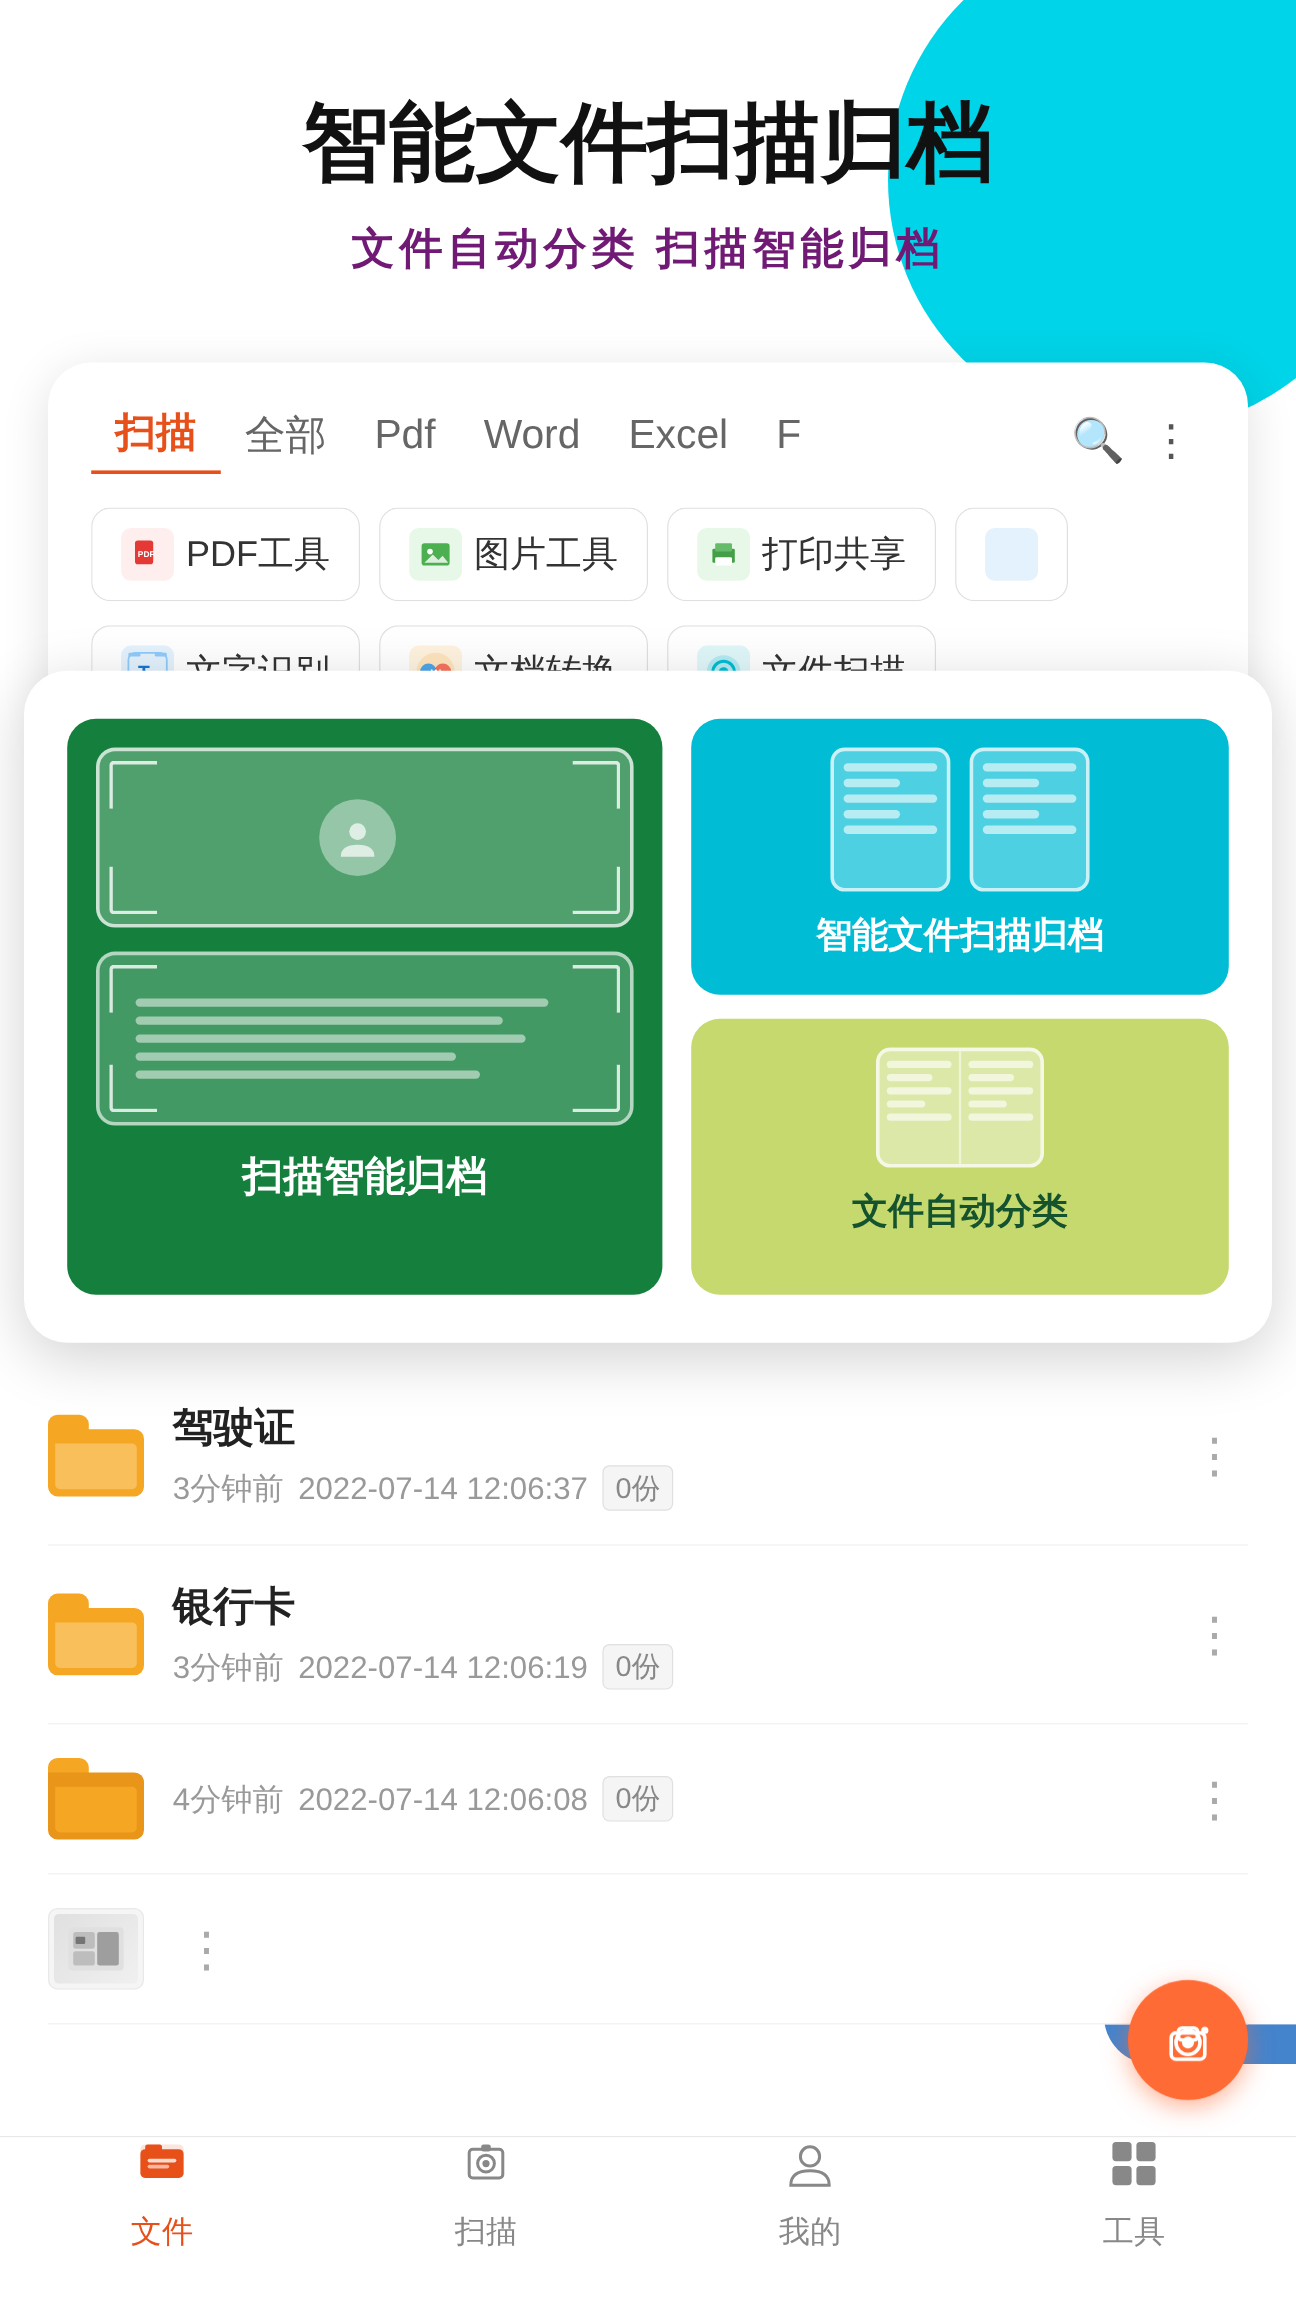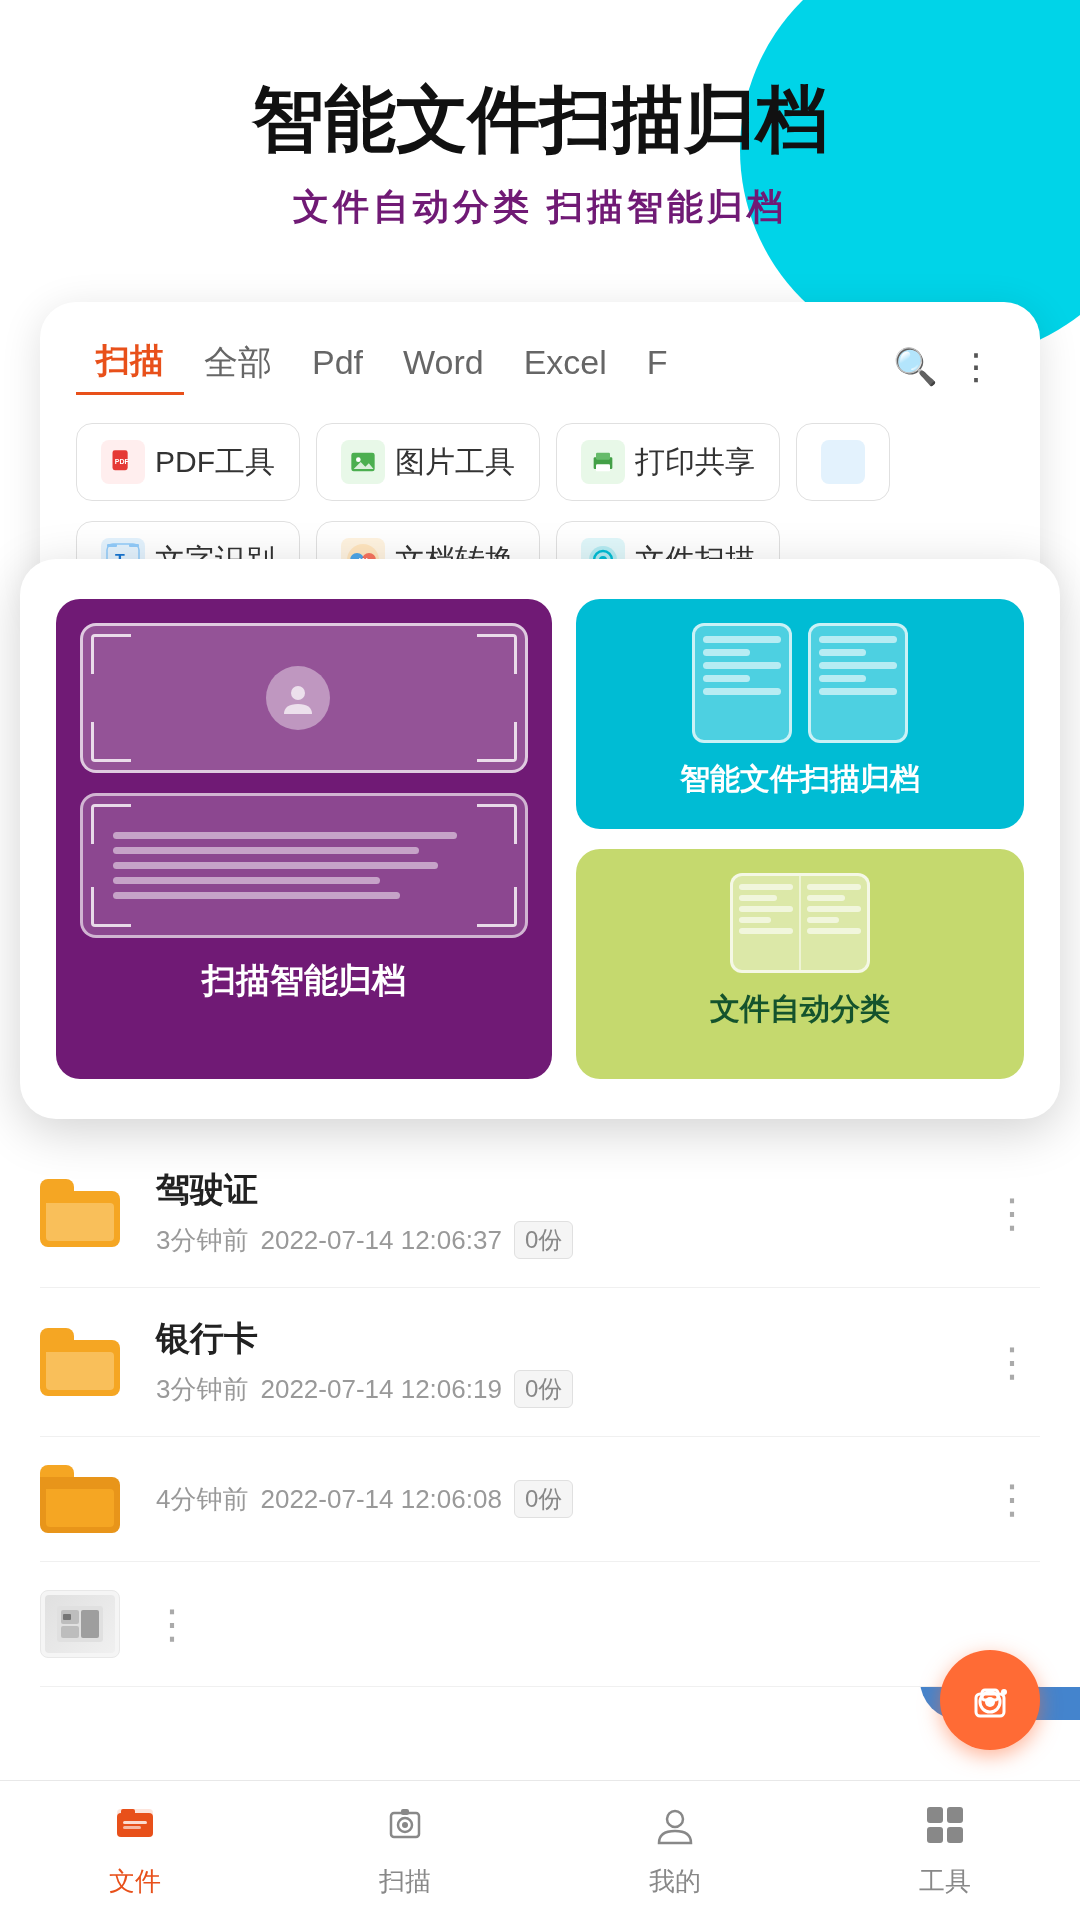--- a/index.html
+++ b/index.html
@@ -166,21 +166,21 @@
       background: #fff;
       border-radius: 36px;
       box-shadow: 0 12px 50px rgba(0,0,0,0.18);
       padding: 40px 36px 40px 36px;
       display: flex;
       gap: 24px;
     }
 
     .feature-left {
       flex: 1;
-      background: #701a75;
+      background: #15803d;
       border-radius: 24px;
       padding: 24px;
       display: flex;
       flex-direction: column;
       align-items: center;
       gap: 20px;
       min-height: 480px;
     }
     .scan-card-preview {
       background: rgba(255,255,255,0.25);
@@ -346,21 +346,21 @@
     }
     .folder-inner {
       position: absolute;
       bottom: 6px;
       left: 6px;
       right: 6px;
       height: 38px;
       background: #f9bf5a;
       border-radius: 0 4px 4px 4px;
     }
-    .file-info { flex: 1; margin-left: 12px; }
+    .file-info { flex: 1; }
     .file-name {
       font-size: 34px;
       font-weight: 600;
       color: #222;
       margin-bottom: 8px;
     }
     .file-meta {
       font-size: 26px;
       color: #999;
       display: flex;
@@ -431,21 +431,20 @@
       background: #fff;
       border-top: 1px solid #e8e8e8;
       display: flex;
       z-index: 10;
     }
     .nav-item {
       flex: 1;
       display: flex;
       flex-direction: column;
       align-items: center;
-      justify-content: center;
       gap: 6px;
       cursor: pointer;
     }
     .nav-icon {
       font-size: 46px;
     }
     .nav-label {
       font-size: 26px;
       color: #888;
     }

